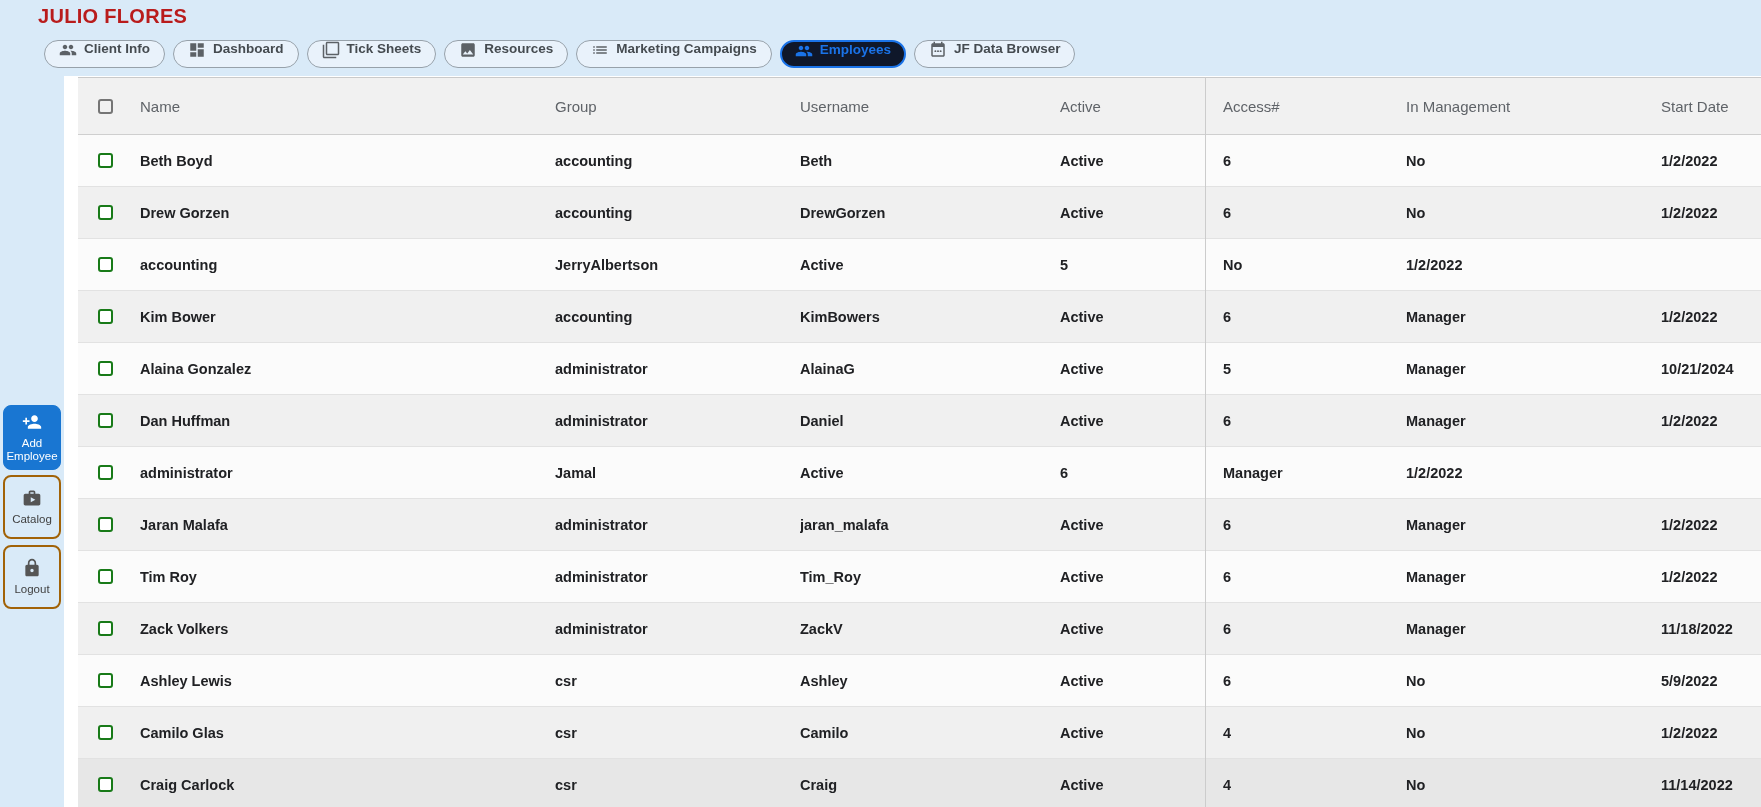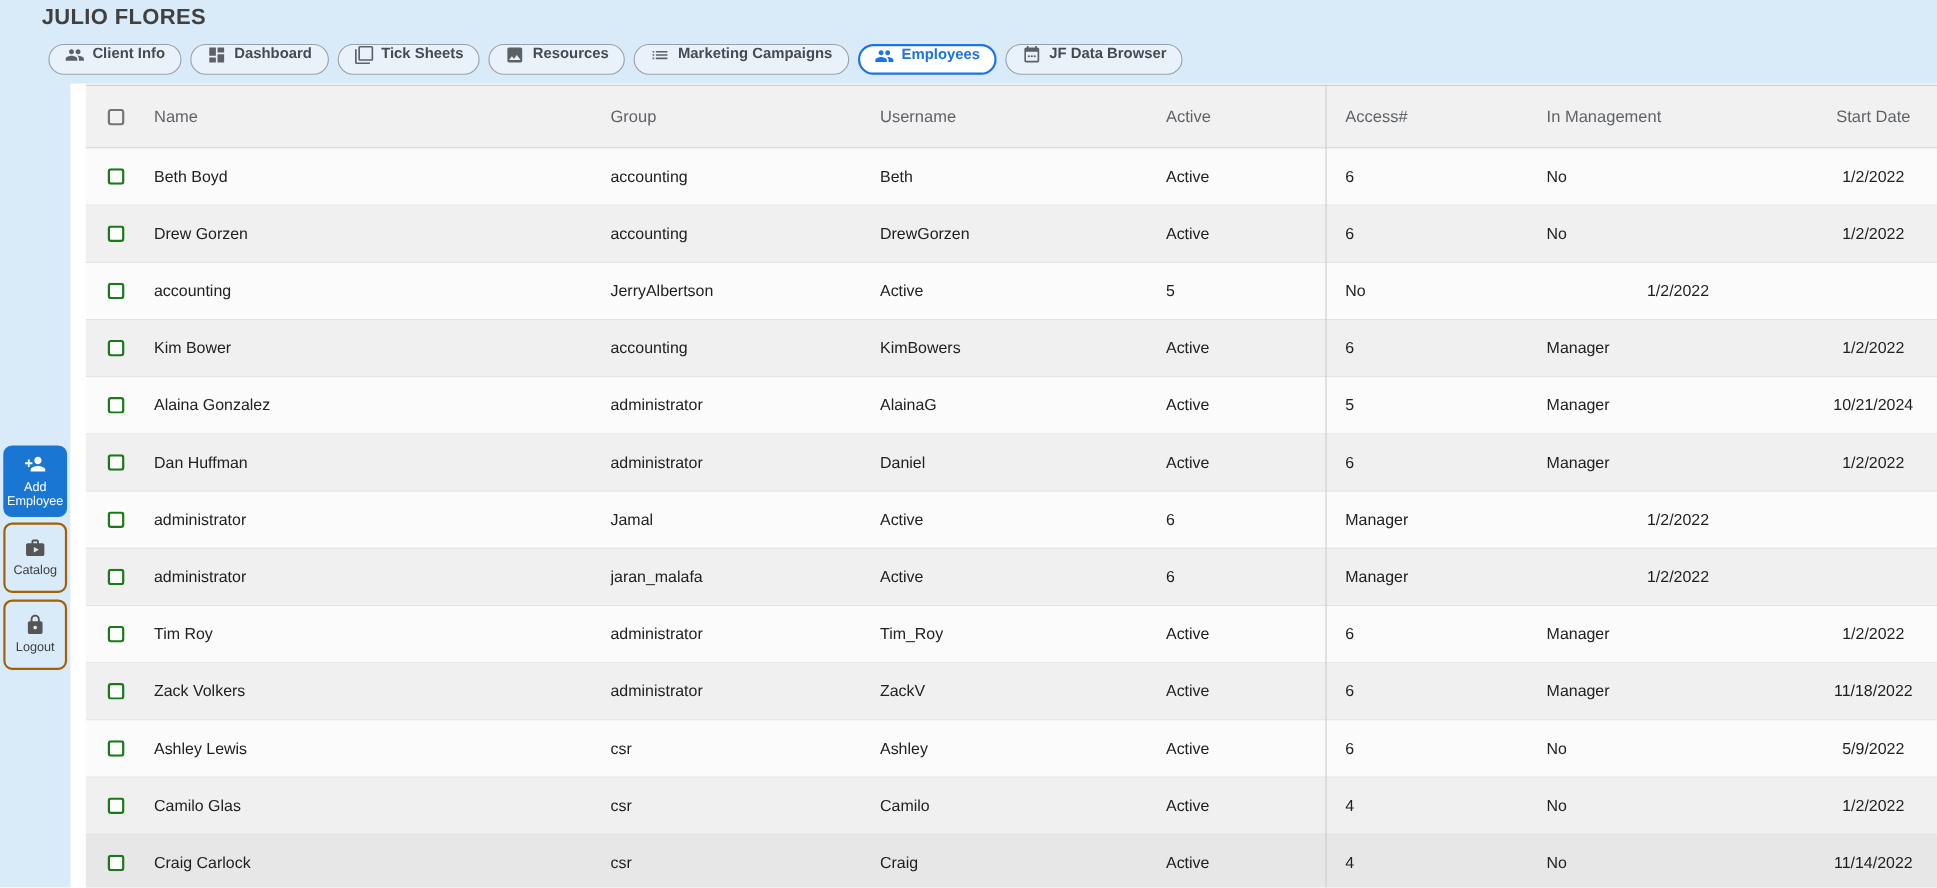--- a/index.html
+++ b/index.html
@@ -4,28 +4,28 @@
 <style>
   * { margin:0; padding:0; box-sizing:border-box; }
   html,body { width:1761px; height:807px; overflow:hidden; background:#fff;
               font-family:"Liberation Sans", sans-serif; }
   #page { position:relative; width:1761px; height:807px; background:#fff; overflow:hidden; }
 
   
   #banner { position:absolute; top:0; left:0; width:1761px; height:76px;
             background:var(--banner-bg); }
   #client-title { position:absolute; top:5px; left:38px; font-size:20px; font-weight:bold;
-                  color:#404040; letter-spacing:.3px; }
+                  color:#b91c1c; letter-spacing:.3px; }
   #tabs { position:absolute; top:40px; left:44px; display:flex; gap:8px; }
   .tab { display:inline-flex; align-items:flex-start; gap:7px; height:28px; padding:0 14px;
          border:1px solid #97a1aa; border-radius:14px; background:#e9f2fb;
          font-family:"Liberation Sans", sans-serif; font-size:13.5px; font-weight:bold;
          color:#454b50; cursor:pointer; white-space:nowrap; }
   .tab svg { width:18px; height:18px; fill:#5c6166; flex:0 0 auto; }
-  .tab.active { border:2px solid var(--accent); color:var(--accent); background:#ffffff;
+  .tab.active { border:2px solid var(--accent); color:var(--accent); background:#0f172a;
                 padding:0 13px; }
   .tab.active svg { fill:var(--accent); }
 
   
   #sidebar { position:absolute; top:74px; left:0; width:64px; height:733px;
              background:var(--banner-bg); }
   .side-btn { position:absolute; left:3px; width:58px; border-radius:8px; cursor:pointer;
               display:flex; flex-direction:column; align-items:center; justify-content:center;
               gap:2px; text-align:center; font-family:"Liberation Sans", sans-serif; }
   .side-btn svg { width:20px; height:20px; }
@@ -39,26 +39,26 @@
   #btn-logout { top:471px; height:64px; }
 
   
   #table { position:absolute; top:77px; left:78px; width:1683px; height:730px; }
   .grid-row { display:grid;
               grid-template-columns:62px 415px 245px 260px 163px 183px 255px 1fr;
               align-items:center; }
   #thead { height:58px; background:#f1f1f1; border-top:1px solid #cacaca;
            border-bottom:1px solid #cfcfcf; color:#5f6368; font-size:15px; }
   .row { height:52px; border-bottom:1px solid #e2e2e2; font-size:14.5px; color:#202124;
-         background:#fbfbfb; cursor:pointer; }
+         background:#fbfbfb; cursor:pointer;font-weight:bold; }
   .row.alt { background:#f0f0f0; }
   .row.hovered { background:var(--hover-row); }
   .cell { overflow:hidden; white-space:nowrap; }
   .c-cb { display:flex; align-items:center; padding-left:20px; }
-  .c-date { text-align:center; padding-right:16px; }
+  .c-date { text-align:left; padding-right:16px; }
   .cb { width:15px; height:15px; border-radius:3px; background:#fff; display:inline-block; }
   .cb-gray { border:2px solid #757575; background:transparent; }
   .cb-green { border:2px solid var(--green); }
 
   
   #col-divider { position:absolute; top:77px; left:1205px; width:1px; height:730px;
                  background:#cccccc; z-index:5; }
 </style>
 </head>
 <body>
@@ -246,20 +246,21 @@
     <div class="cell">Active</div>
     <div class="cell">6</div>
     <div class="cell">Manager</div>
     <div class="cell c-date">1/2/2022</div>
   </div>
 
   <div class="row grid-row alt">
     <div class="cell c-cb">
             <span class="cb cb-green"></span>
           </div>
+    <div class="cell">Jaran Malafa</div>
     <div class="cell">administrator</div>
     <div class="cell">jaran_malafa</div>
     <div class="cell">Active</div>
     <div class="cell">6</div>
     <div class="cell">Manager</div>
     <div class="cell c-date">1/2/2022</div>
   </div>
 
   <div class="row grid-row">
     <div class="cell c-cb">

